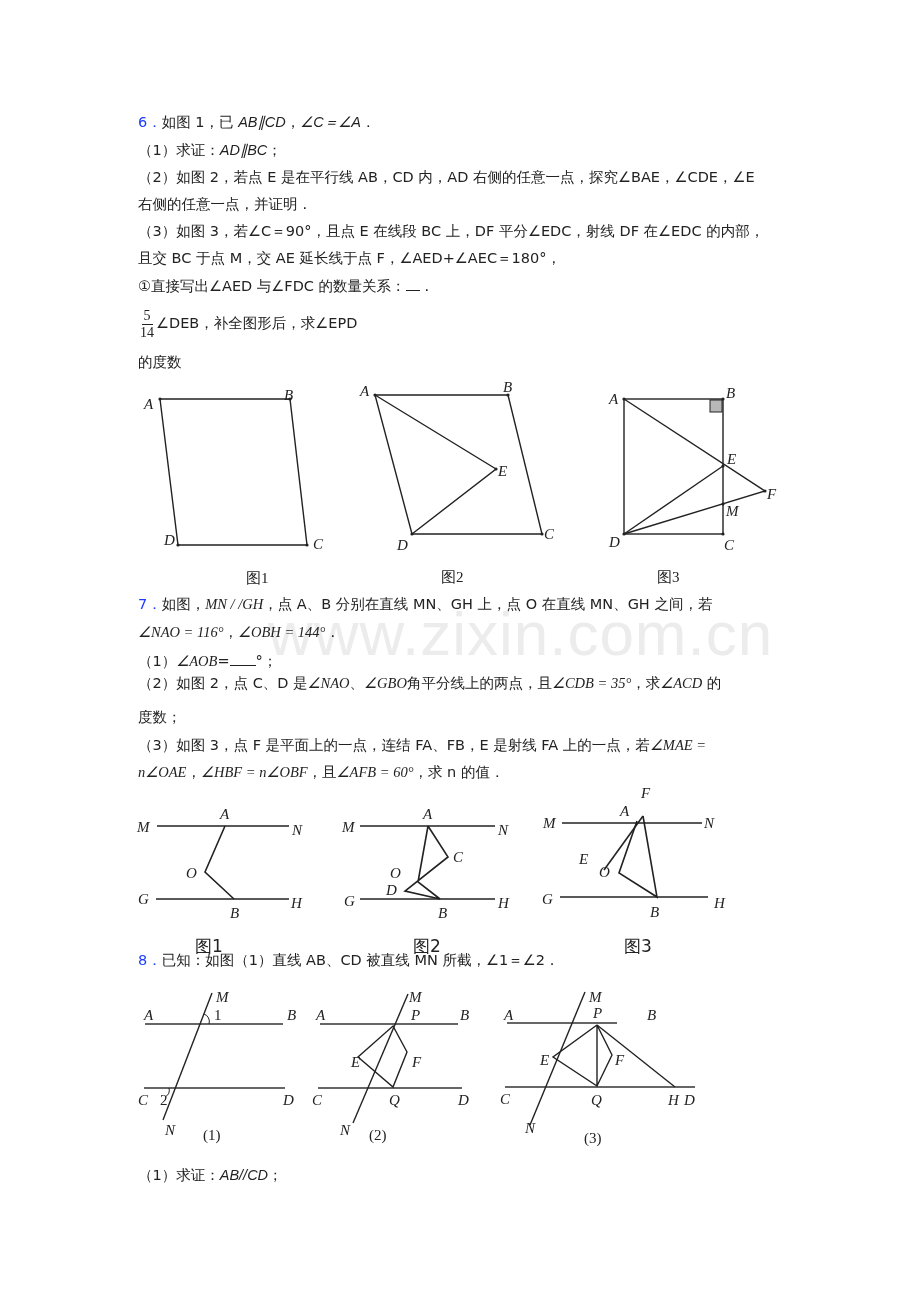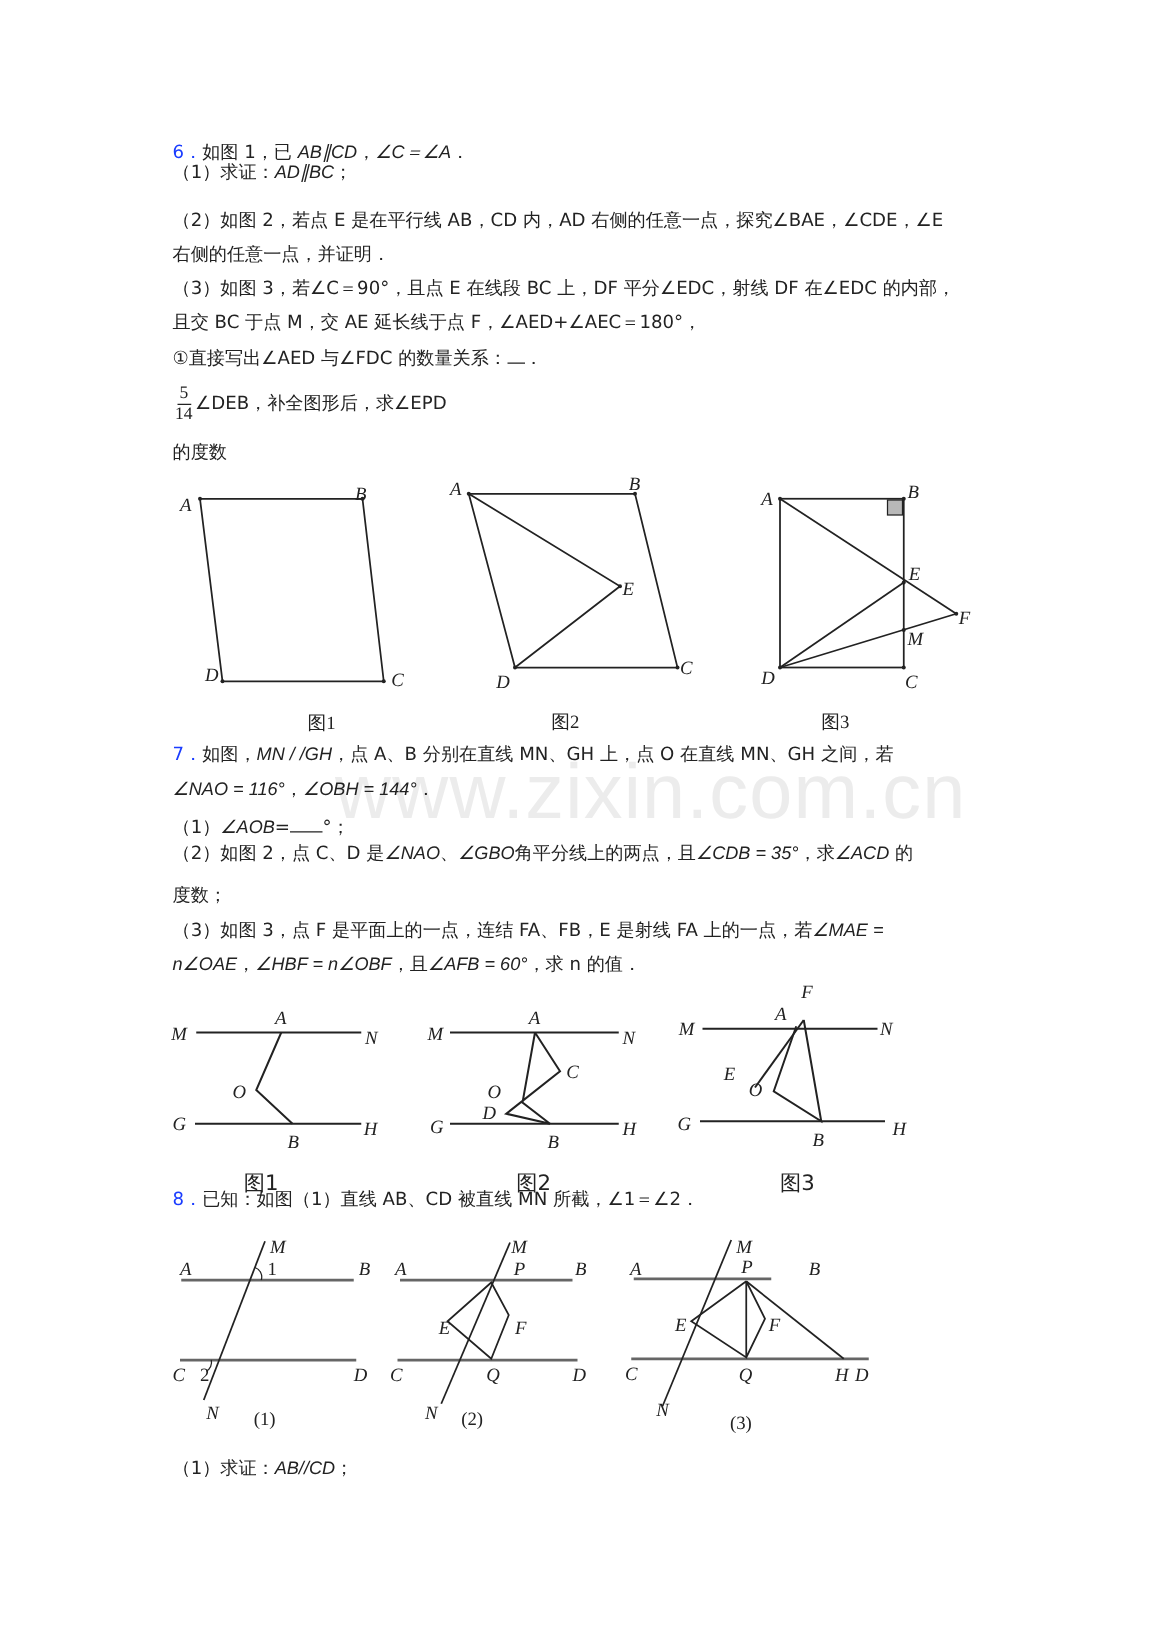--- a/index.html
+++ b/index.html
@@ -1,42 +1,42 @@
 <!DOCTYPE html>
 <html><head>
 <meta charset="utf-8">
 <style>
   html, body { margin: 0; padding: 0; background: #ffffff; }
   body { width: 920px; height: 1302px; position: relative; overflow: hidden;
          font-family: "DejaVu Sans", "Liberation Sans", sans-serif; color: #222; }
   .line { position: absolute; left: 138px; font-size: 14.5px; line-height: 20px; white-space: nowrap; }
   .num { color: #1a3cff; }
   i, .it { font-style: italic; font-family: "Liberation Sans", sans-serif; margin-top: 25px; }
-  .serif { font-family: Liberation Sans, sans-serif; font-style: italic; margin-top: 44px; }
+  .serif { font-family: Liberation Serif, serif; font-style: italic; margin-top: 44px; }
   .blank { display: inline-block; width: 26px; border-bottom: 1.5px solid #222; height: 14px; vertical-align: baseline; }
   .blank-s { display: inline-block; width: 14px; border-bottom: 1.5px solid #222; height: 14px; }
   .frac { display: inline-flex; flex-direction: column; align-items: center; vertical-align: middle;
           font-family: "Liberation Serif", serif; font-size: 14px; line-height: 16px; margin: 0 2px; }
   .frac .n { border-bottom: 1px solid #222; padding: 0 2px; }
   svg { position: absolute; overflow: visible; }
   svg text { font-family: "Liberation Serif", serif; font-style: italic; font-size: 15px; fill: #222; }
   svg text.cap { font-style: normal; font-size: 15px; }
   .watermark { position: absolute; left: 268px; top: 598px; font-family: "Liberation Sans", sans-serif;
                font-size: 62px; color: #ececec; letter-spacing: 1px; z-index: 0; }
   .line, svg { z-index: 1; }
 </style>
 </head>
 <body>
 
 <div class="watermark">www.zixin.com.cn</div>
 
 <div class="line" style="top:112px">
   <span class="num">6．</span><span>如图 1，已 </span><i>AB∥CD</i><span>，</span><i>∠C＝∠A</i><span>．</span>
 </div>
-<div class="line" style="top:128px">
+<div class="line" style="top:140px">
   <span>（1）求证：</span><i>AD∥BC</i><span>；</span>
 </div>
 <div class="line" style="top:167px">（2）如图 2，若点 E 是在平行线 AB，CD 内，AD 右侧的任意一点，探究∠BAE，∠CDE，∠E</div>
 <div class="line" style="top:194px">右侧的任意一点，并证明．</div>
 <div class="line" style="top:221px">（3）如图 3，若∠C＝90°，且点 E 在线段 BC 上，DF 平分∠EDC，射线 DF 在∠EDC 的内部，</div>
 <div class="line" style="top:248px">且交 BC 于点 M，交 AE 延长线于点 F，∠AED+∠AEC＝180°，</div>
 <div class="line" style="top:276px">
   <span>①直接写出∠AED 与∠FDC 的数量关系：</span><span class="blank-s"></span><span>．</span>
 </div>
 <div class="line" style="top:306px;line-height:34px">

